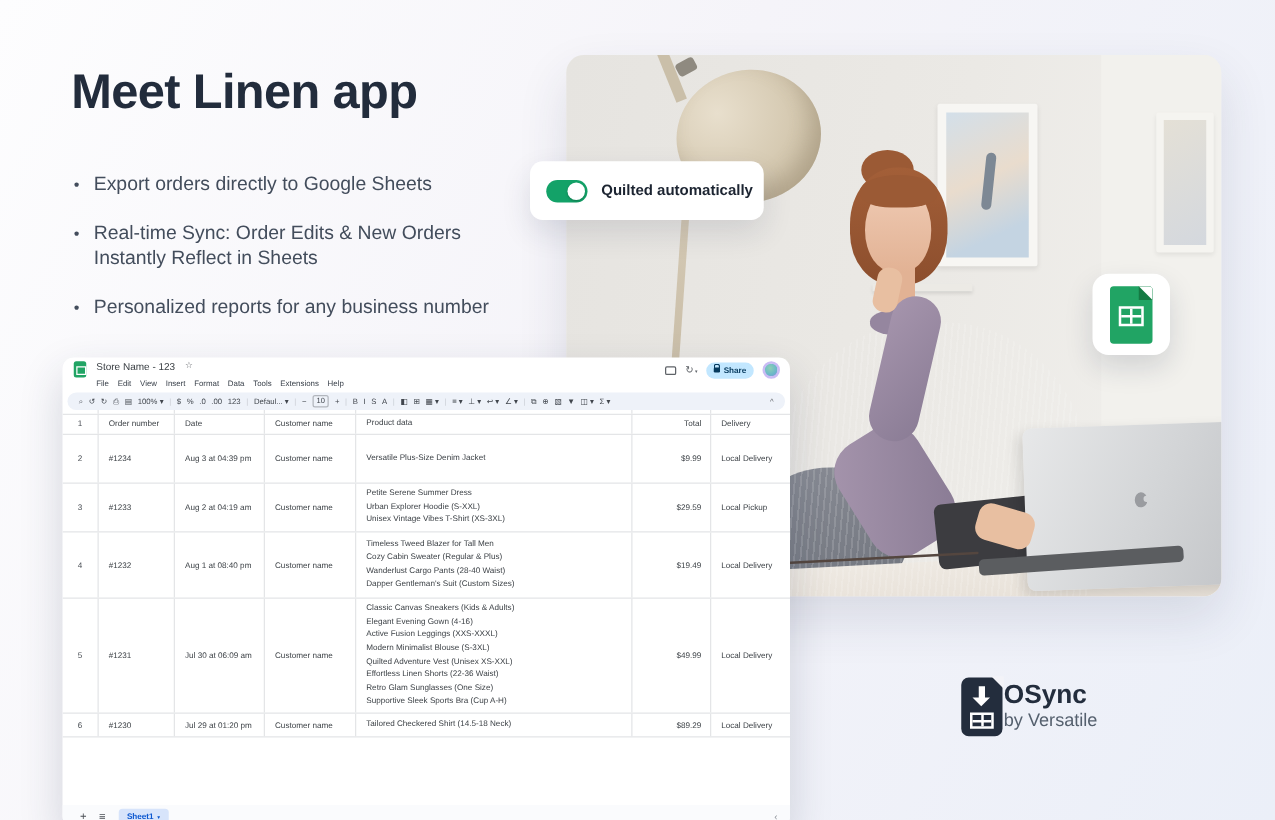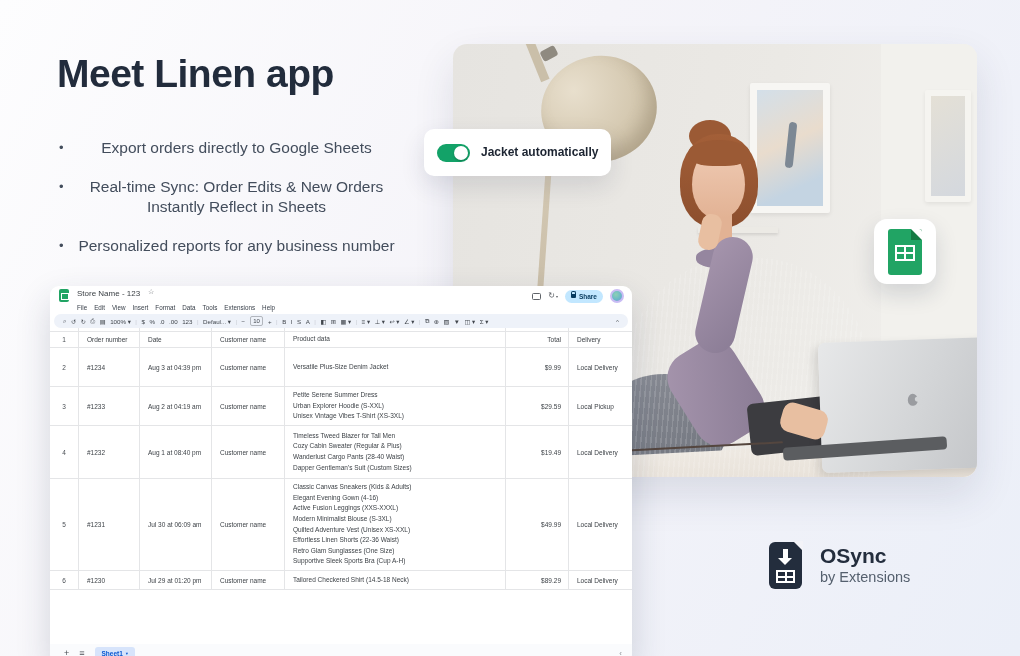--- a/index.html
+++ b/index.html
@@ -4,21 +4,21 @@
 <style>
   * { margin:0; padding:0; box-sizing:border-box; }
   html,body { width:1020px; height:656px; }
   body { font-family:"Liberation Sans", sans-serif; }
   .canvas { position:relative; width:1020px; height:656px; overflow:hidden;
     background:linear-gradient(118deg,#fdfdfe 0%,#f5f4f9 45%,#ebeff8 100%); }
 
   
   .hero-title { position:absolute; left:57px; top:52px; font-size:39px; font-weight:bold;
     color:#222c3c; letter-spacing:-0.5px; }
-  .hero-bullets { position:absolute; left:58px; top:138px; width:340px; list-style:none;text-align:center; }
+  .hero-bullets { position:absolute; left:58px; top:138px; width:340px; list-style:none; }
   .hero-bullets li { position:relative; padding-left:17px; font-size:15.5px; line-height:20px;
     color:#434d5c; margin-bottom:19px; white-space:pre-line; }
   .hero-bullets li::before { content:"•"; position:absolute; left:1px; top:0; font-size:13px; color:#434d5c; }
 
   
   .photo-card { position:absolute; left:453px; top:44px; width:524px; height:433px;
     border-radius:14px; overflow:hidden; z-index:1; box-shadow:0 18px 40px rgba(40,50,80,.12);
     background:linear-gradient(100deg,#e6e4e0 0%,#ebe9e5 55%,#f2f1ee 100%); }
   .ph { position:absolute; }
   .wall-right { left:428px; top:0; width:96px; height:433px; background:#f2f1ed; }
@@ -97,21 +97,21 @@
     justify-content:center; z-index:4; }
   .gs-icon { position:relative; width:34px; height:46px; background:#21a464; border-radius:3px; overflow:hidden; }
   .gs-icon .fold { position:absolute; right:0; top:0; width:11px; height:11px; background:#157a43; }
   .gs-icon .fold::after { content:""; position:absolute; right:0; top:0; border-style:solid;
     border-width:0 11px 11px 0; border-color:transparent #fff transparent transparent; }
   .gs-grid { position:absolute; left:7px; top:16px; width:20px; height:16px; border:2px solid #fff; }
   .gs-grid::before { content:""; position:absolute; left:50%; top:0; width:2px; height:100%; background:#fff; transform:translateX(-50%); }
   .gs-grid::after { content:""; position:absolute; top:50%; left:0; height:2px; width:100%; background:#fff; transform:translateY(-50%); }
 
   
-  .brand { position:absolute; left:769px; top:542px; display:flex; align-items:center; gap:18px; z-index:2; }
+  .brand { position:absolute; left:769px; top:542px; display:flex; align-items:center; gap:1px; z-index:2; }
   .brand-icon { position:relative; width:33px; height:47px; background:#232d3d; border-radius:6px; flex:none; }
   .brand-icon .fold { position:absolute; right:-1px; top:-1px; border-style:solid; border-width:0 10px 10px 0;
     border-color:transparent #f3f3f8 transparent transparent; }
   .brand-icon .arrow-stem { position:absolute; left:14px; top:7px; width:5px; height:10px; background:#fff; }
   .brand-icon .arrow-head { position:absolute; left:9px; top:16px; border-style:solid; border-width:7px 7.5px 0 7.5px;
     border-color:#fff transparent transparent transparent; }
   .brand-icon .tbl { position:absolute; left:7px; top:28px; width:19px; height:13px; border:2px solid #fff; }
   .brand-icon .tbl::before { content:""; position:absolute; left:50%; top:0; width:2px; height:100%; background:#fff; transform:translateX(-50%); }
   .brand-icon .tbl::after { content:""; position:absolute; top:50%; left:0; width:100%; height:2px; background:#fff; transform:translateY(-50%); }
   .brand-name { font-size:21px; font-weight:bold; color:#232d3d; line-height:24px; }
@@ -214,41 +214,41 @@
   <ul class="hero-bullets">
       <li>Export orders directly to Google Sheets</li>
       <li>Real-time Sync: Order Edits &amp; New Orders
 Instantly Reflect in Sheets</li>
       <li>Personalized reports for any business number</li>
     </ul>
 
   <div class="toggle-card">
     <div class="toggle-pill"></div>
     <div>
-      <div class="toggle-title">Jacket automatically</div>
+      <div class="toggle-title">Quilted automatically</div>
     </div>
   </div>
 
   <div class="sheets-badge">
     <div class="gs-icon">
       <div class="fold"></div>
       <div class="gs-grid"></div>
     </div>
   </div>
 
   <div class="brand">
     <div class="brand-icon">
       <div class="fold"></div>
       <div class="arrow-stem"></div>
       <div class="arrow-head"></div>
       <div class="tbl"></div>
     </div>
     <div>
       <div class="brand-name">OSync</div>
-      <div class="brand-by">by Extensions</div>
+      <div class="brand-by">by Versatile</div>
     </div>
   </div>
 
   <div class="sheet-card">
     <div class="st-bar">
       <div class="st-fileicon"></div>
       <div class="st-title">Store Name - 123</div>
       <div class="st-star">☆</div>
       <div class="st-right">
         <div class="ic-comment"></div>

